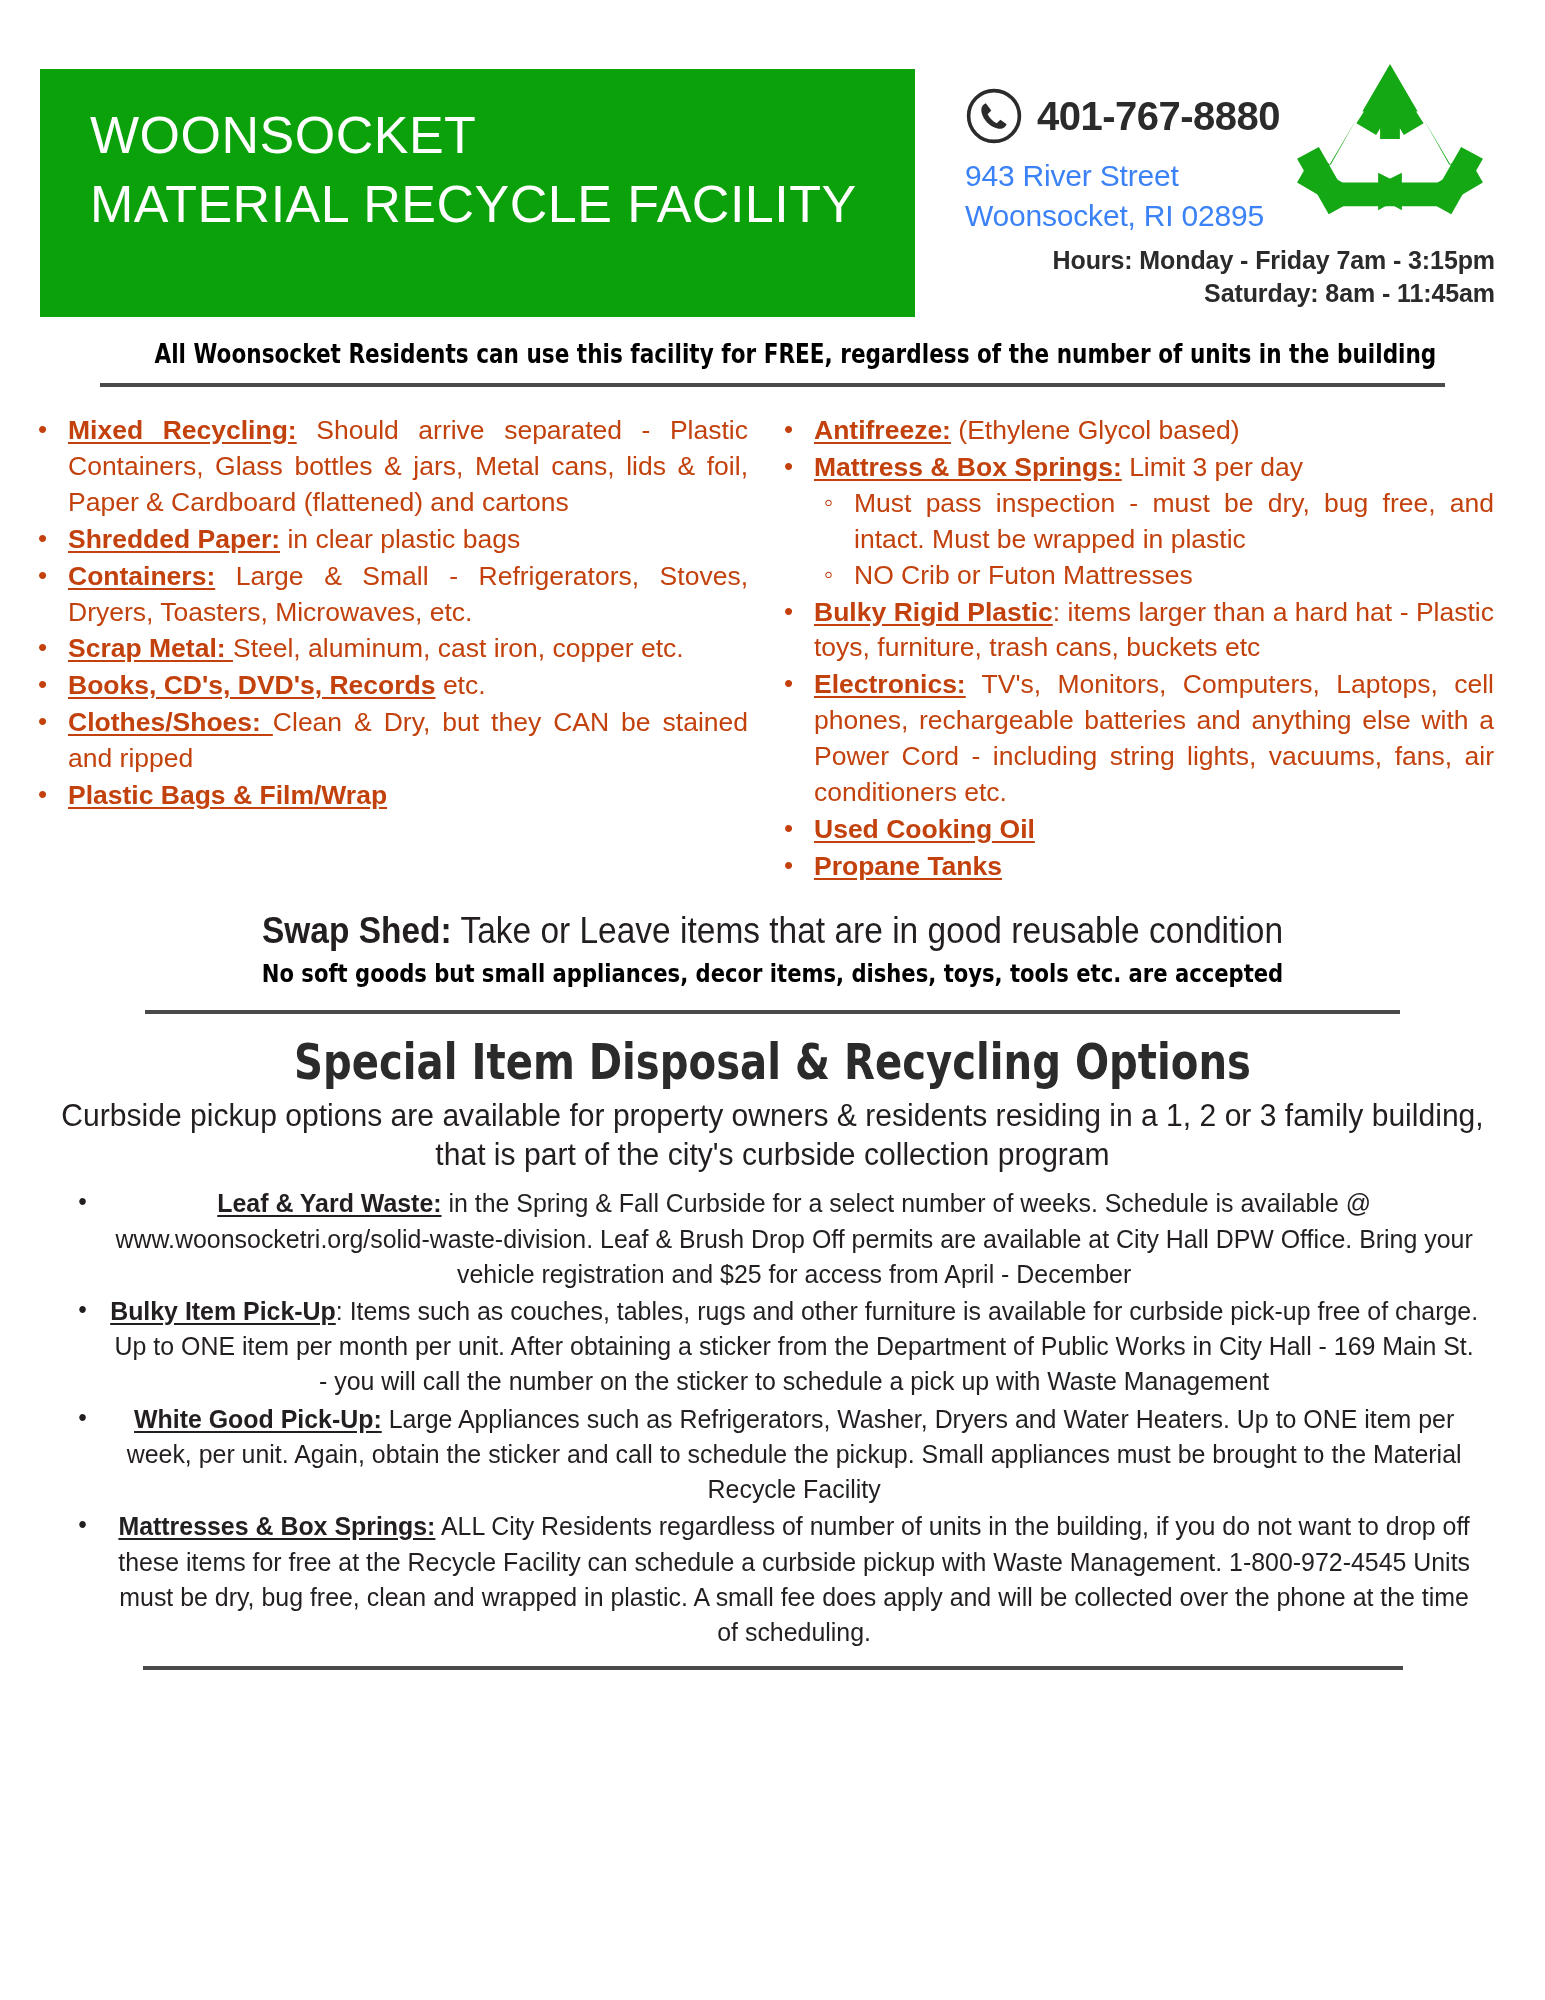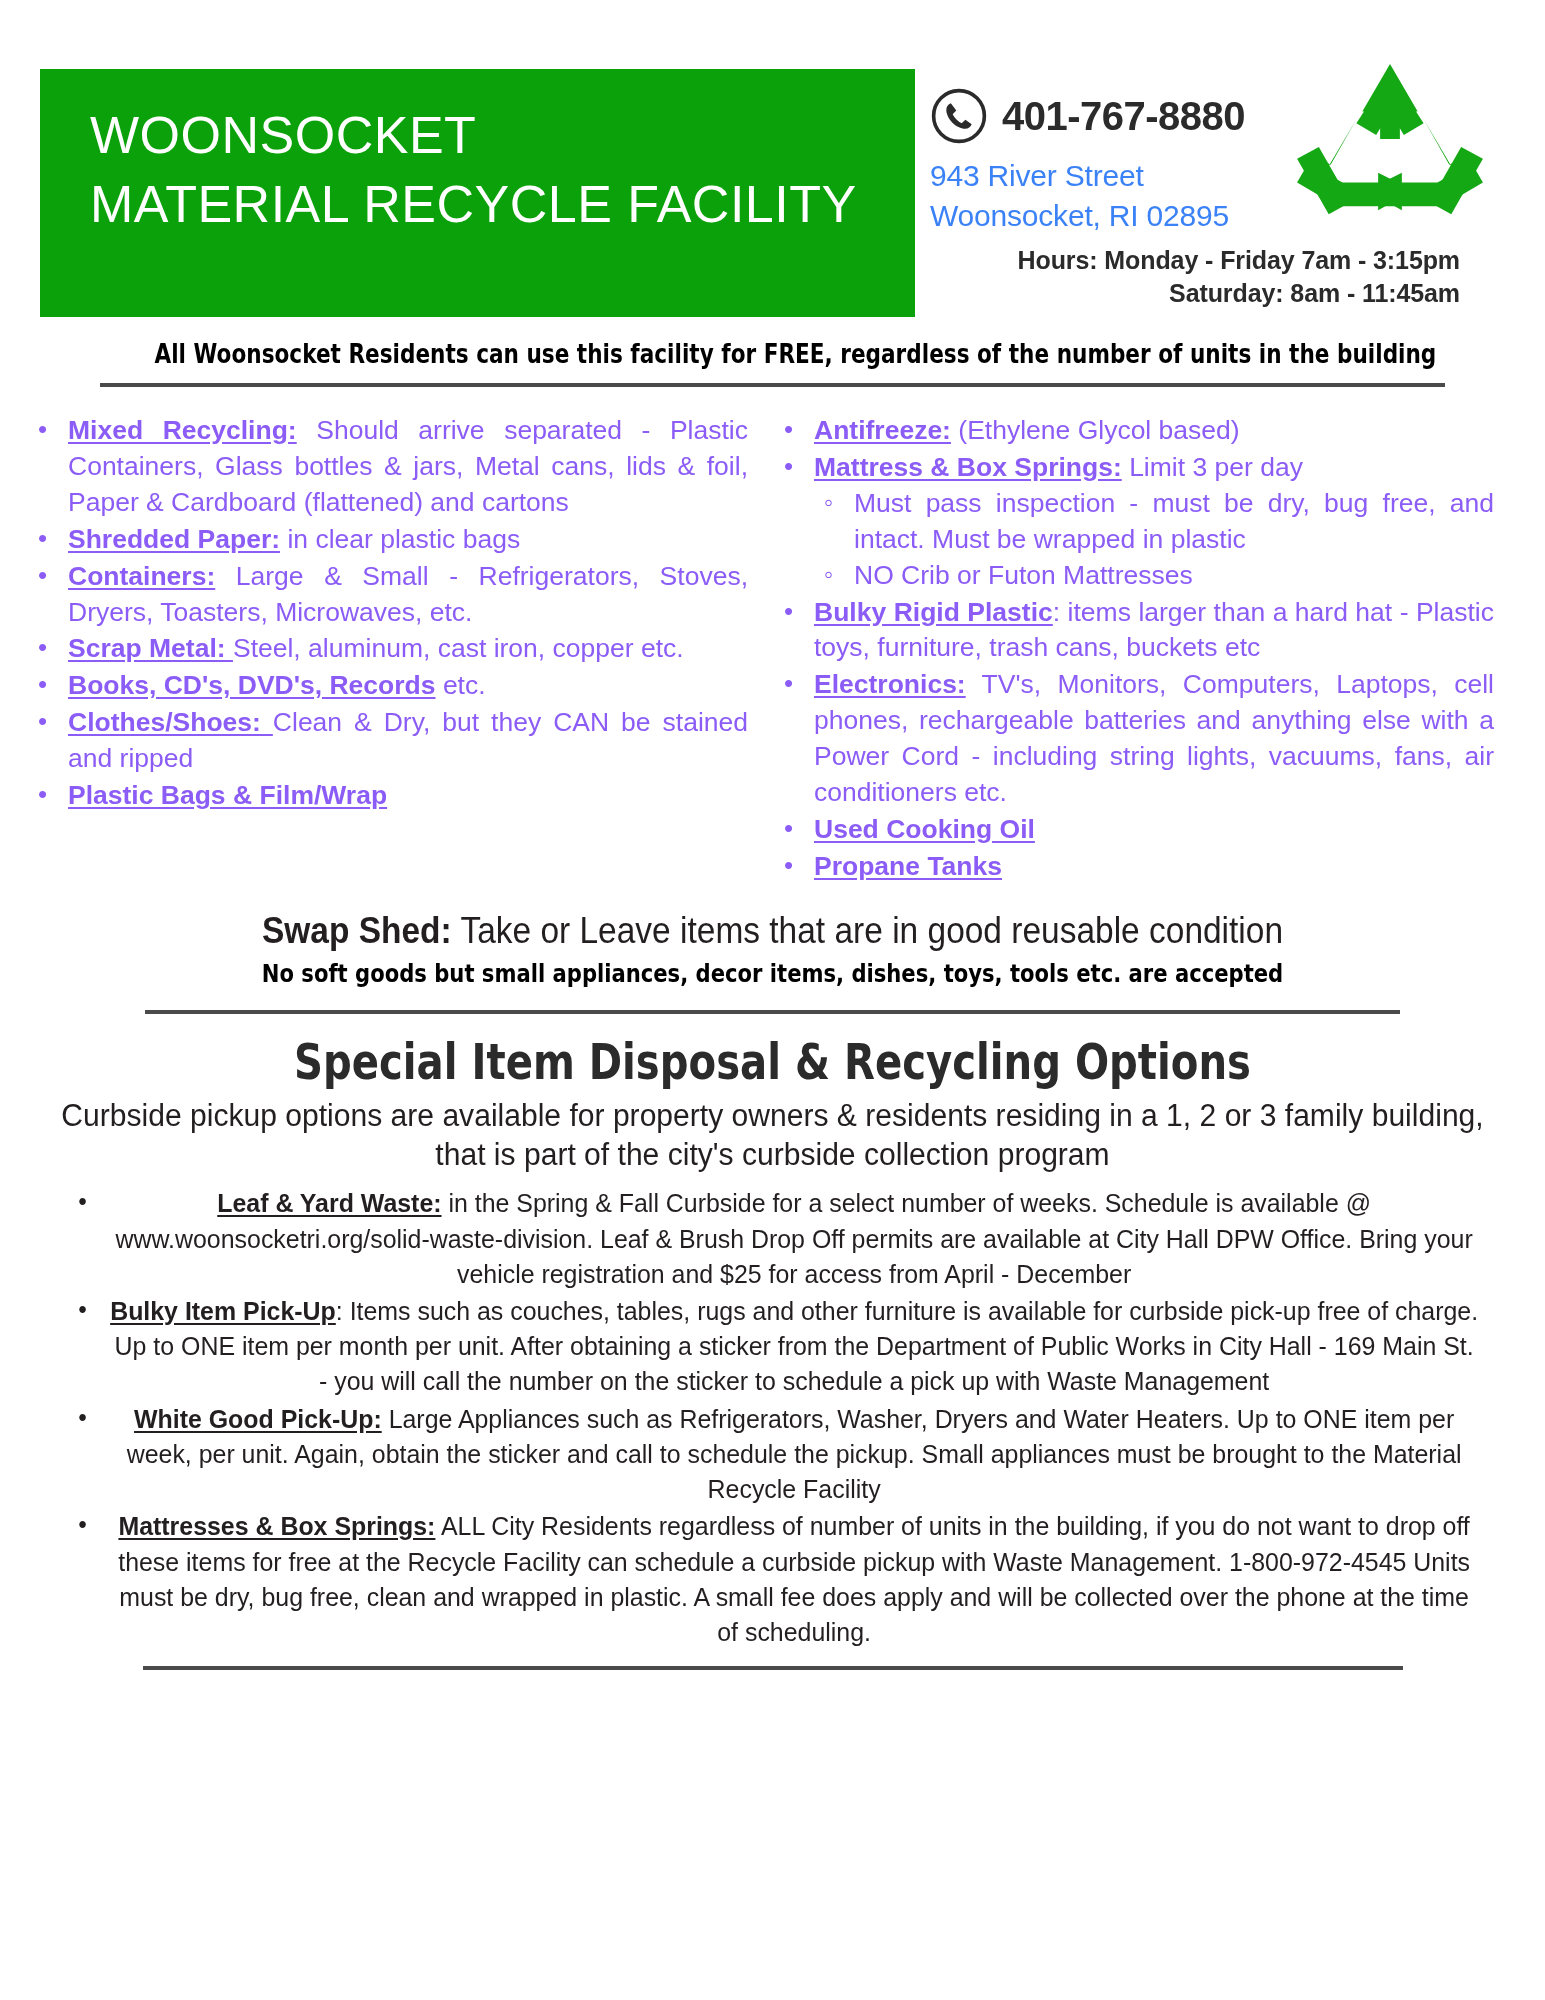--- a/index.html
+++ b/index.html
@@ -26,21 +26,21 @@
   .banner-line {
     color: #ffffff;
     font-size: 52px;
     line-height: 1.32;
     letter-spacing: 0.5px;
     font-weight: 400;
     white-space: nowrap;
   }
   .contact {
     position: absolute;
-    left: 930px; top: 55px;
+    left: 965px; top: 55px;
     width: 560px;
   }
   .phone-row { display: flex; align-items: center; gap: 14px; }
   .phone-icon { width: 58px; height: 58px; flex: 0 0 58px; }
   .phone-number {
     font-size: 40px; font-weight: bold; letter-spacing: -0.5px;
     color: #2b2b2b;
   }
   .addr-line {
     font-size: 30px; font-weight: normal; line-height: 1.25;
@@ -85,21 +85,21 @@
     padding: 0 26px 0 26px;
     gap: 24px;
   }
   .col { width: 722px; }
   ul.blist { list-style: none; margin: 0; padding: 0; }
   ul.blist > li {
     position: relative;
     padding-left: 42px;
     font-size: 26.5px;
     line-height: 1.355;
-    color: #8b5cf6;
+    color: #c2410c;
     text-align: justify;
     margin-bottom: 1px;
   }
   ul.blist > li::before {
     content: "\2022";
     position: absolute; left: 12px; top: -1px;
     font-size: 26px; line-height: 1.35;
   }
   ul.sub { list-style: none; margin: 0; padding: 0; }
   ul.sub > li {

